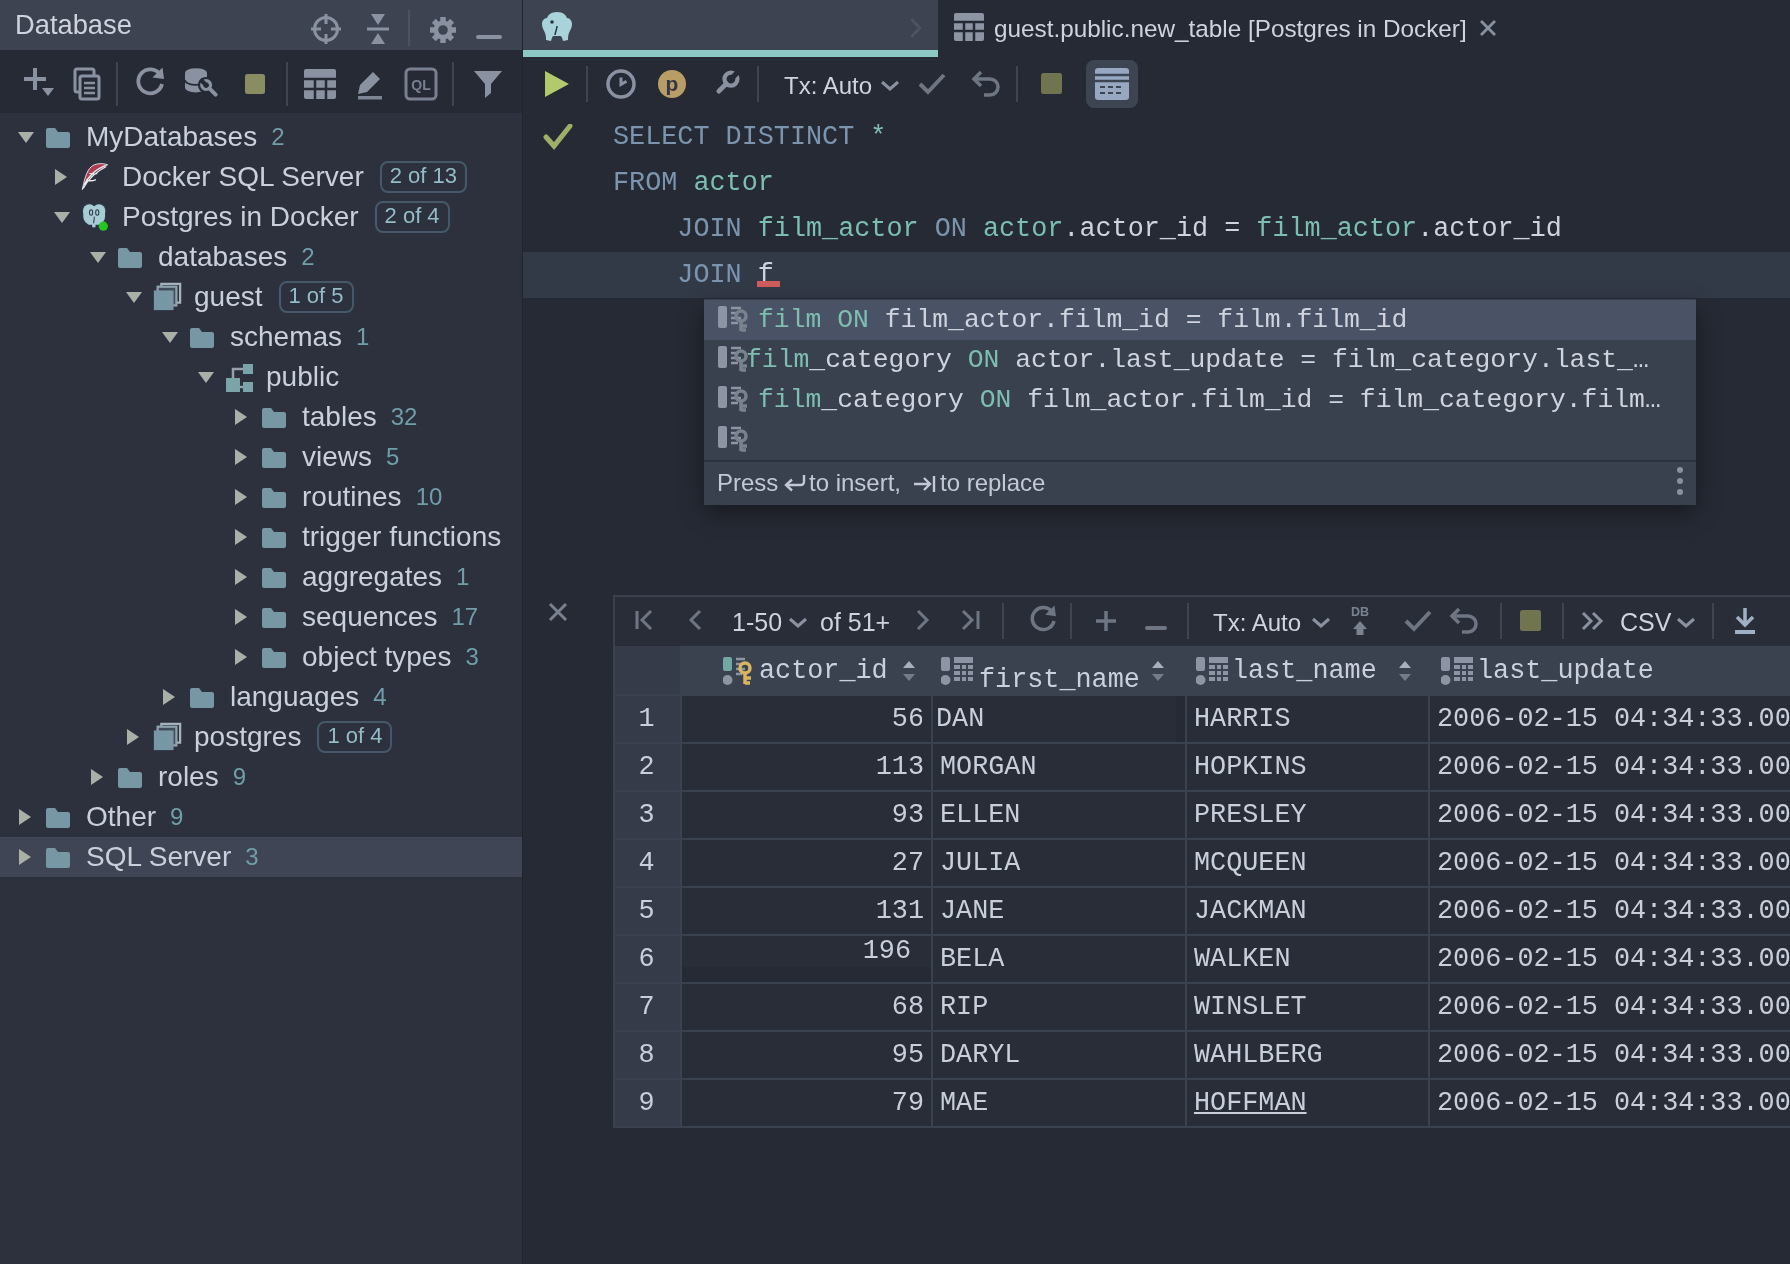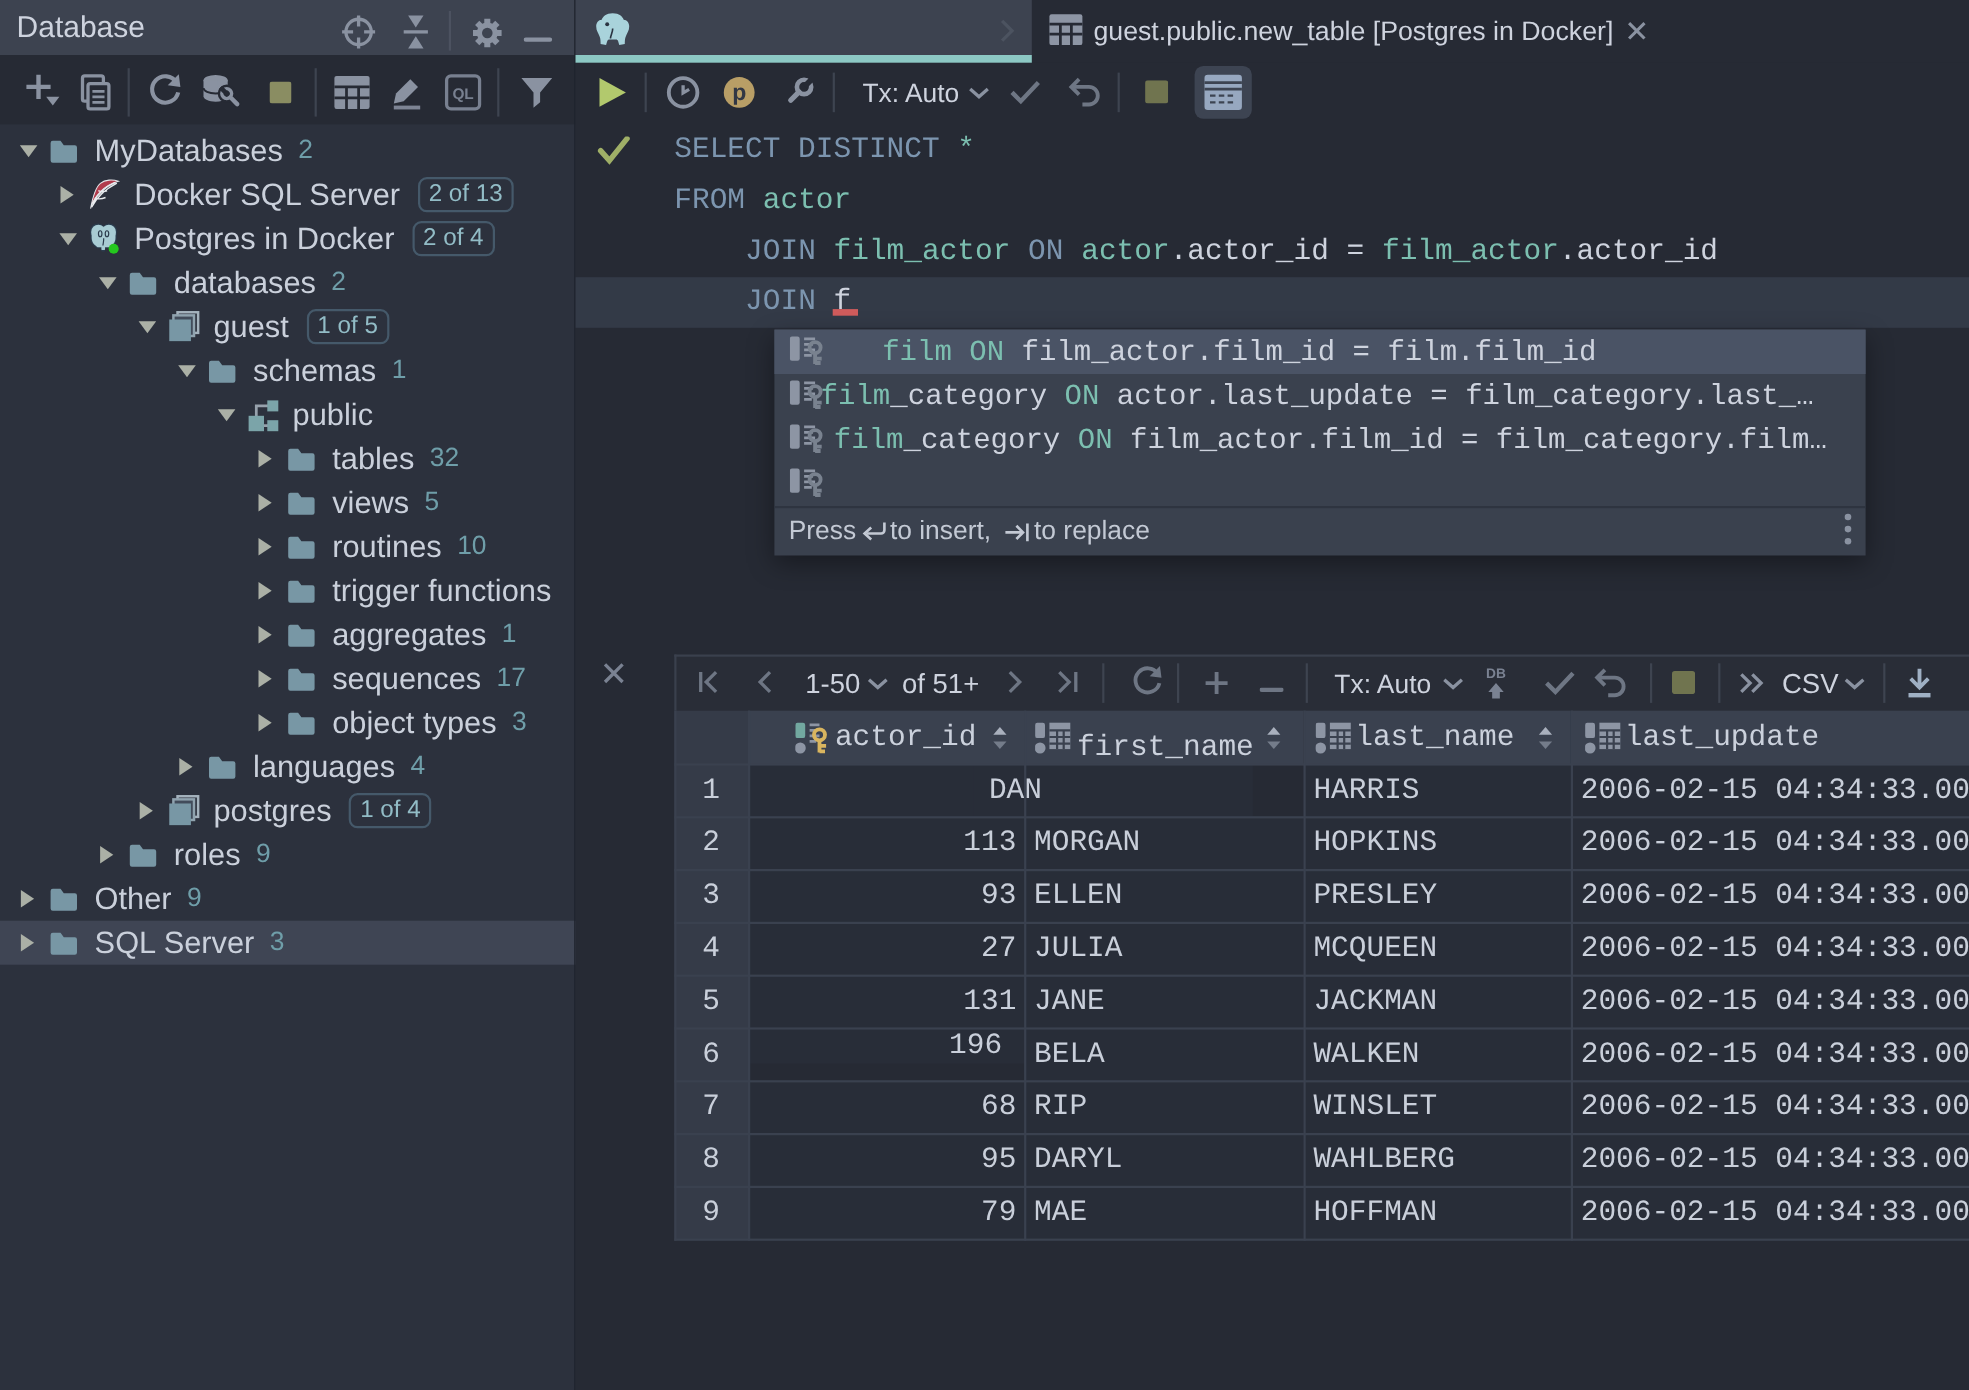--- a/index.html
+++ b/index.html
@@ -353,21 +353,21 @@
   <div class="abs tabtxt" style="left:994px; top:2px; height:57px; line-height:53px;">guest.public.new_table [Postgres in Docker]</div>
 
   <div class="abs" id="curline"></div>
   <div class="cline" style="top:114px;"><span class="kw">SELECT DISTINCT</span> <span class="tbl">*</span></div>
   <div class="cline" style="top:160px;"><span class="kw">FROM</span> <span class="tbl">actor</span></div>
   <div class="cline" style="top:206px;">    <span class="kw">JOIN</span> <span class="tbl">film_actor</span> <span class="kw">ON</span> <span class="tbl">actor</span>.actor_id = <span class="tbl">film_actor</span>.actor_id</div>
   <div class="cline" style="top:252px;">    <span class="kw">JOIN</span> f</div>
   <div class="abs" style="left:757px; top:281px; width:23px; height:6px; background:#d05c5c;"></div>
 
   <div class="abs" id="popup">
-    <div class="pitem sel" style="top:1px;padding-left:44px;">
+    <div class="pitem sel" style="top:1px;">
         <span class="ptext" style="margin-left:54px;"><span class="tbl">film</span> <span class="tbl">ON</span> film_actor.film_id = film.film_id</span>
       </div>
     <div class="pitem" style="top:41px;">
         <span class="ptext" style="margin-left:42px;"><span class="tbl">film</span>_category <span class="tbl">ON</span> actor.last_update = film_category.last_…</span>
       </div>
     <div class="pitem" style="top:81px;">
         <span class="ptext" style="margin-left:54px;"><span class="tbl">film</span>_category <span class="tbl">ON</span> film_actor.film_id = film_category.film…</span>
       </div>
     <div class="pfoot">
       <span style="position:absolute; left:13px; top:7px; font-size:24px; color:#c3c9d4;">Press</span>
@@ -393,21 +393,21 @@
         <span class="hdrtxt" style="margin-left:48px;">first_name</span>
       </div>
       <div class="hdr" style="left:1185px; width:243px;">
         <span class="hdrtxt" style="margin-left:47px;">last_name</span>
       </div>
       <div class="hdr" style="left:1428px; width:364px;">
         <span class="hdrtxt" style="margin-left:49px;">last_update</span>
       </div>
       <div class="rnum" style="top:695px; height:48px;">1</div>
       <div class="cell num" style="top:695px; left:680px; width:251px; height:48px; padding-right:7px;">56</div>
-      <div class="cell" style="top:695px; left:885px; width:254px; height:48px; padding-left:14px;">DAN</div>
+      <div class="cell" style="top:695px; left:922px; width:254px; height:48px; padding-left:14px;">DAN</div>
       <div class="cell" style="top:695px; left:1185px; width:243px; height:48px; padding-left:9px;">HARRIS</div>
       <div class="cell" style="top:695px; left:1428px; width:364px; height:48px; padding-left:9px;">2006-02-15 04:34:33.00</div>
       <div class="rnum" style="top:743px; height:48px;">2</div>
       <div class="cell num" style="top:743px; left:680px; width:251px; height:48px; padding-right:7px;">113</div>
       <div class="cell" style="top:743px; left:931px; width:254px; height:48px; padding-left:9px;">MORGAN</div>
       <div class="cell" style="top:743px; left:1185px; width:243px; height:48px; padding-left:9px;">HOPKINS</div>
       <div class="cell" style="top:743px; left:1428px; width:364px; height:48px; padding-left:9px;">2006-02-15 04:34:33.00</div>
       <div class="rnum" style="top:791px; height:48px;">3</div>
       <div class="cell num" style="top:791px; left:680px; width:251px; height:48px; padding-right:7px;">93</div>
       <div class="cell" style="top:791px; left:931px; width:254px; height:48px; padding-left:9px;">ELLEN</div>
@@ -434,21 +434,21 @@
       <div class="cell" style="top:983px; left:1185px; width:243px; height:48px; padding-left:9px;">WINSLET</div>
       <div class="cell" style="top:983px; left:1428px; width:364px; height:48px; padding-left:9px;">2006-02-15 04:34:33.00</div>
       <div class="rnum" style="top:1031px; height:48px;">8</div>
       <div class="cell num" style="top:1031px; left:680px; width:251px; height:48px; padding-right:7px;">95</div>
       <div class="cell" style="top:1031px; left:931px; width:254px; height:48px; padding-left:9px;">DARYL</div>
       <div class="cell" style="top:1031px; left:1185px; width:269px; height:48px; padding-left:9px;">WAHLBERG</div>
       <div class="cell" style="top:1031px; left:1428px; width:364px; height:48px; padding-left:9px;">2006-02-15 04:34:33.00</div>
       <div class="rnum" style="top:1079px; height:48px;">9</div>
       <div class="cell num" style="top:1079px; left:680px; width:251px; height:48px; padding-right:7px;">79</div>
       <div class="cell" style="top:1079px; left:931px; width:254px; height:48px; padding-left:9px;">MAE</div>
-      <div class="cell" style="top:1079px; left:1185px; width:289px; height:48px; padding-left:9px;">HOFFMAN</div>
+      <div class="cell" style="top:1079px; left:1185px; width:289px; height:48px; padding-left:9px;text-decoration:underline;">HOFFMAN</div>
       <div class="cell" style="top:1079px; left:1428px; width:364px; height:48px; padding-left:9px;">2006-02-15 04:34:33.00</div>
       <div class="gl" style="left:613px; top:694px; width:1177px; height:2px;"></div>
       <div class="gl" style="left:613px; top:742px; width:1177px; height:2px;"></div>
       <div class="gl" style="left:613px; top:790px; width:1177px; height:2px;"></div>
       <div class="gl" style="left:613px; top:838px; width:1177px; height:2px;"></div>
       <div class="gl" style="left:613px; top:886px; width:1177px; height:2px;"></div>
       <div class="gl" style="left:613px; top:934px; width:1177px; height:2px;"></div>
       <div class="gl" style="left:613px; top:982px; width:1177px; height:2px;"></div>
       <div class="gl" style="left:613px; top:1030px; width:1177px; height:2px;"></div>
       <div class="gl" style="left:613px; top:1078px; width:1177px; height:2px;"></div>

